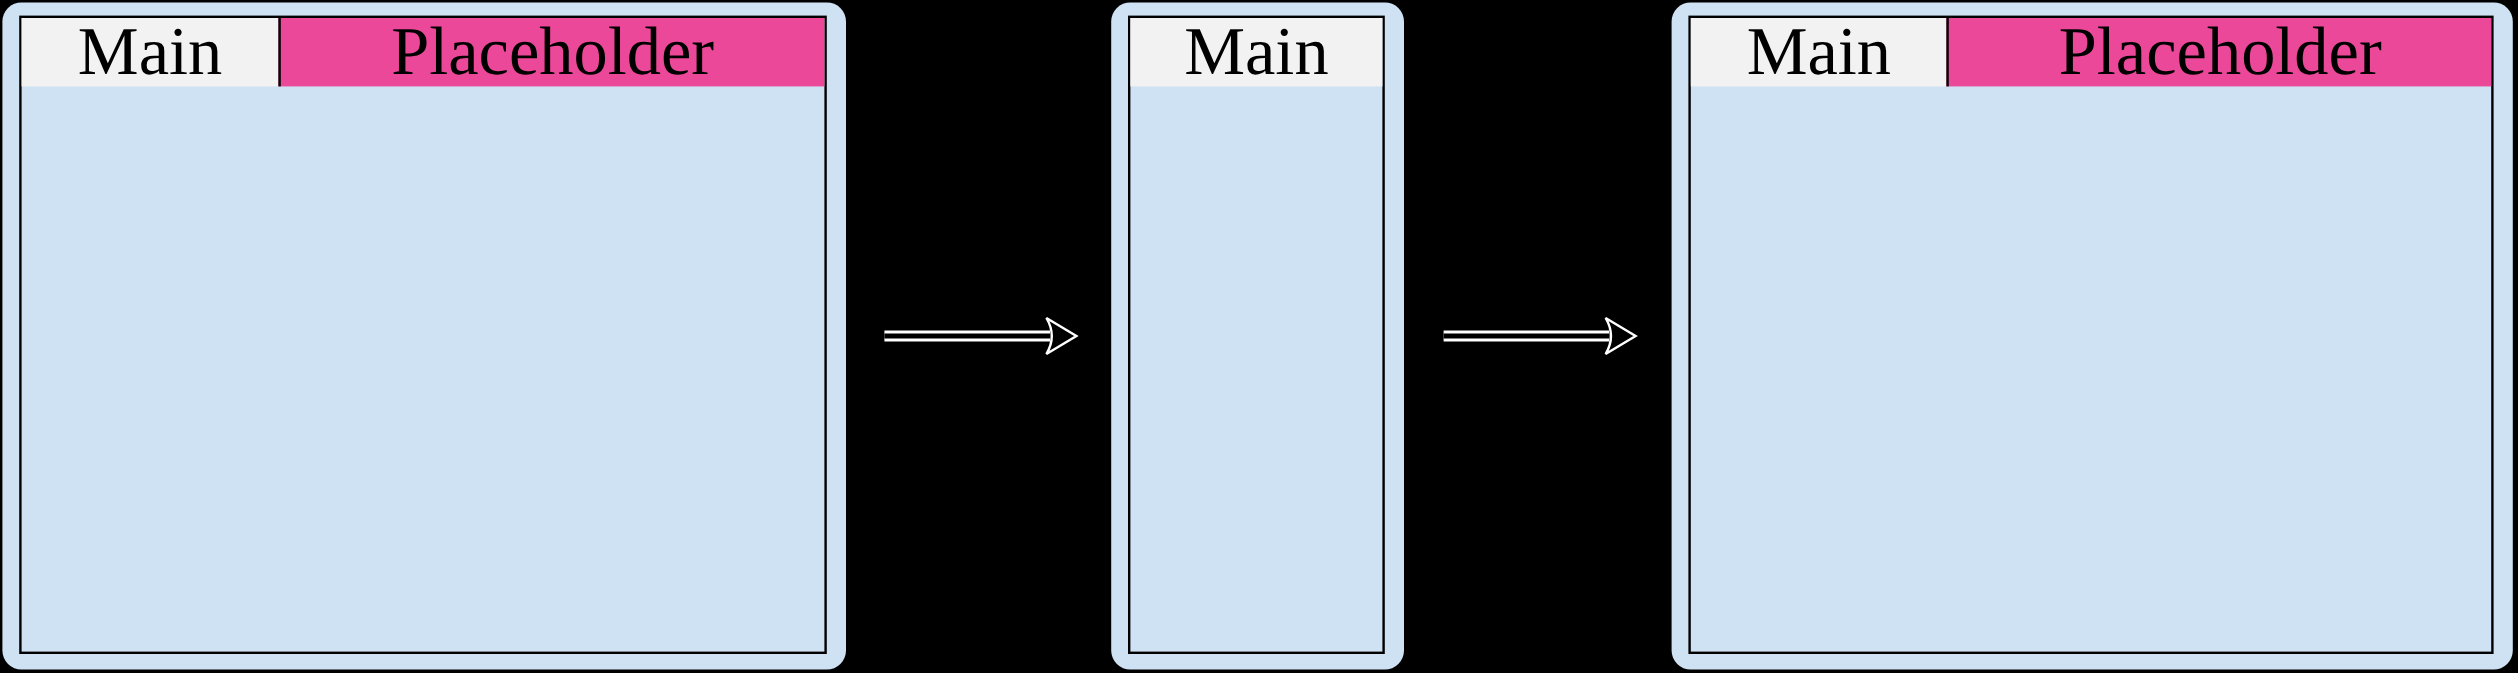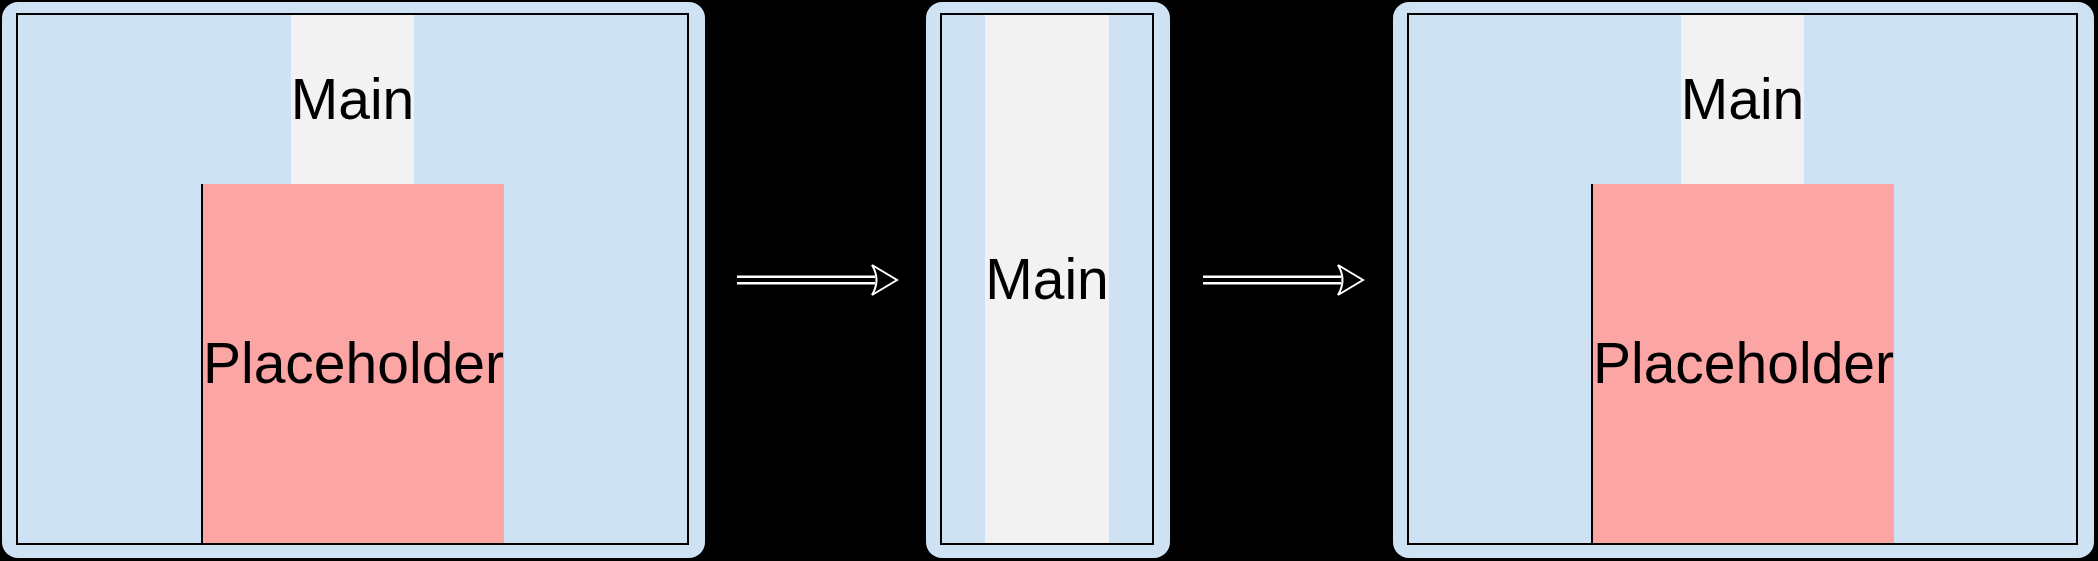--- a/index.html
+++ b/index.html
@@ -27,39 +27,40 @@
   .panel-mid   { left: 926px;  width: 244px; }
   .panel-right { left: 1393px; width: 701px; }
   .panel-inner {
     position: absolute;
     left: 14px;
     right: 16px;
     top: 11px;
     bottom: 13px;
     border: 2px solid #000000;
     display: flex;
-    flex-direction: column;
-    align-items: center;
+    flex-direction: row;
+    align-items: flex-start;
+    font-family: Liberation Serif, serif;
   }
   .pane {
     display: flex;
     align-items: center;
     justify-content: center;
     box-sizing: border-box;
   }
   .pane-main {
     background: #f2f2f2;
     flex: 0 0 32%;
   }
   .pane-main-full {
     background: #f2f2f2;
     flex: 1 1 auto;
   }
   .pane-placeholder {
-    background: #fca5a5;
+    background: #ec4899;
     flex: 1 1 auto;
     border-left: 2px solid #000000;
   }
   .pane-label {
     font-size: 57px;
     color: #000000;
     line-height: 1;
     white-space: nowrap;
   }
   .arrow {

